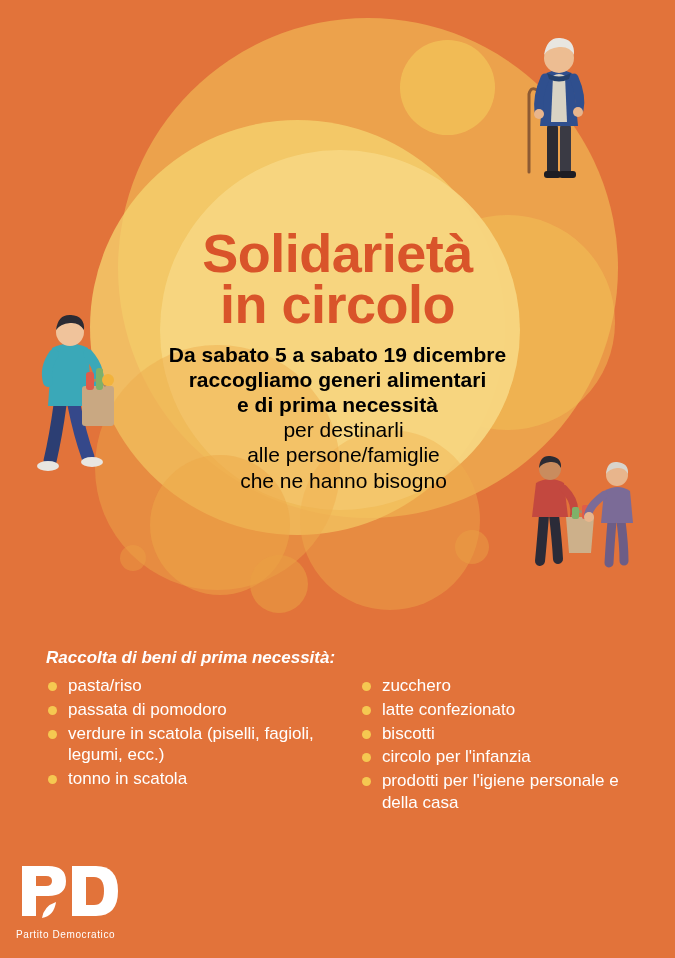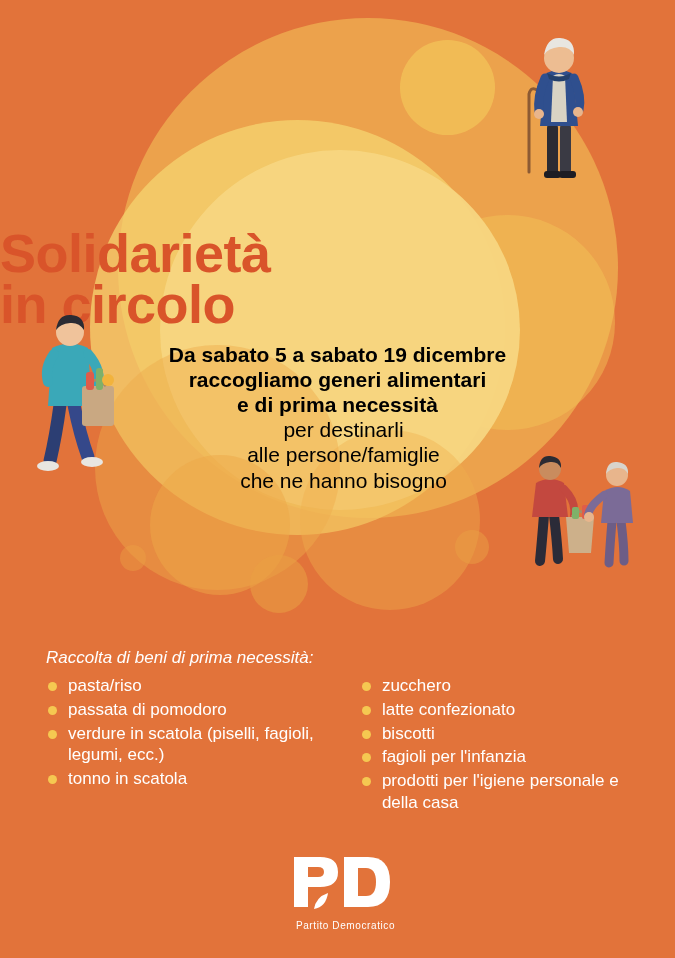--- a/index.html
+++ b/index.html
@@ -92,21 +92,21 @@
     left: 120px; top: 545px;
     background: #eaa044;
     opacity: 0.45;
   }
 
   
   .headline {
     position: absolute;
     left: 0; right: 0;
     top: 228px;
-    text-align: left;
+    text-align: center;
     color: #d9542a;
     font-weight: bold;
     line-height: 0.95;
     letter-spacing: -0.5px;
   }
   .headline .l1 {
     display: block;
     font-size: 54px;
   }
   .headline .l2 {
@@ -149,21 +149,21 @@
   
   .lists {
     position: absolute;
     left: 46px;
     top: 648px;
     width: 585px;
     color: #ffffff;
   }
   .list-title {
     font-style: italic;
-    font-weight: normal;
+    font-weight: bold;
     font-size: 17px;
     margin: 0 0 7px 0;
     color: #ffffff;
   }
   .cols {
     display: flex;
   }
   .col { width: 330px; }
   .col.right { width: 285px; padding-top: 0; }
   ul.items {
@@ -187,22 +187,21 @@
     width: 9px;
     height: 9px;
     border-radius: 50%;
     background: #f5c851;
   }
 
   
   .logo-wrap {
     position: absolute;
     left: 0; right: 0;
-    bottom: 27px;
-    text-align: center;
+    bottom: 18px;
     margin-left: 16px;
   }
   .logo-mark {
     display: inline-block;
     position: relative;
     width: 116px;
     height: 58px;
   }
   .logo-caption {
     margin-top: 5px;
@@ -331,21 +330,21 @@
           <li>passata di pomodoro</li>
           <li>verdure in scatola (piselli, fagioli, legumi, ecc.)</li>
           <li>tonno in scatola</li>
         </ul>
       </div>
       <div class="col right">
         <ul class="items">
           <li>zucchero</li>
           <li>latte confezionato</li>
           <li>biscotti</li>
-          <li>fagioli per l'infanzia</li>
+          <li>circolo per l'infanzia</li>
           <li>prodotti per l'igiene personale e della casa</li>
         </ul>
       </div>
     </div>
   </div>
 
   <div class="logo-wrap">
     <div class="logo-mark">
       <svg viewBox="0 0 116 58" width="116" height="58">
 

